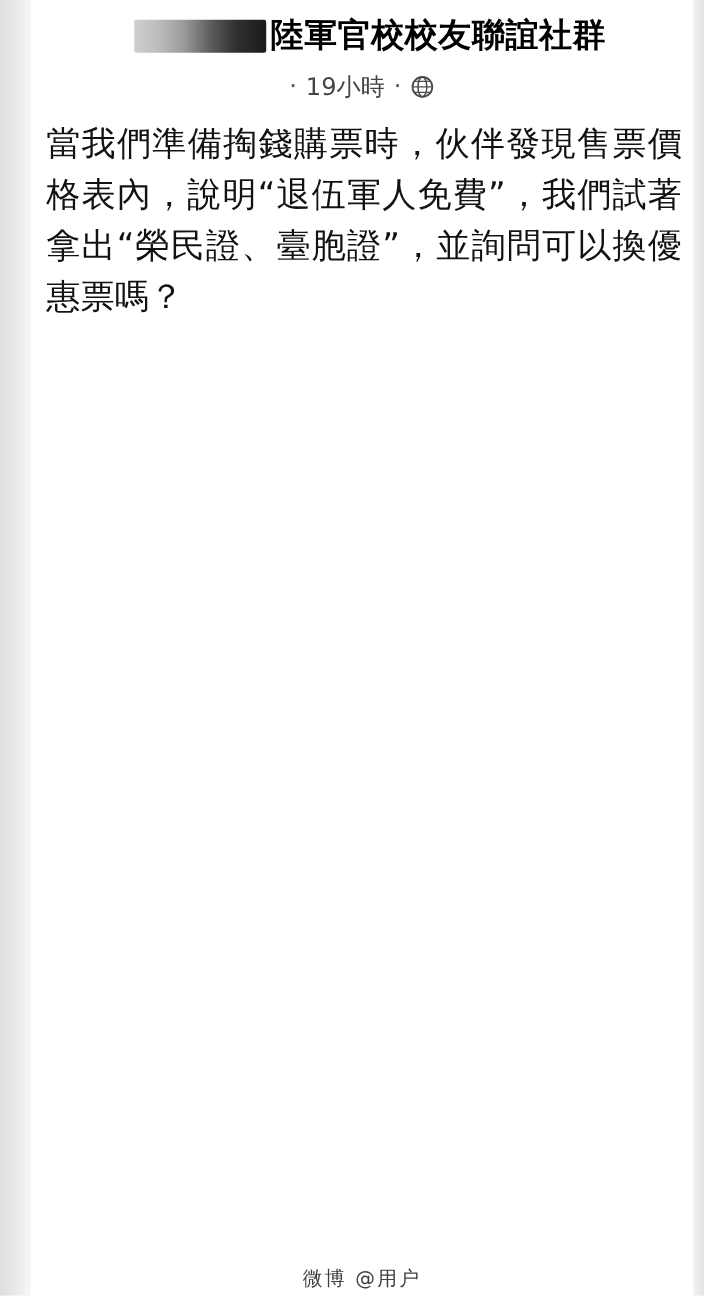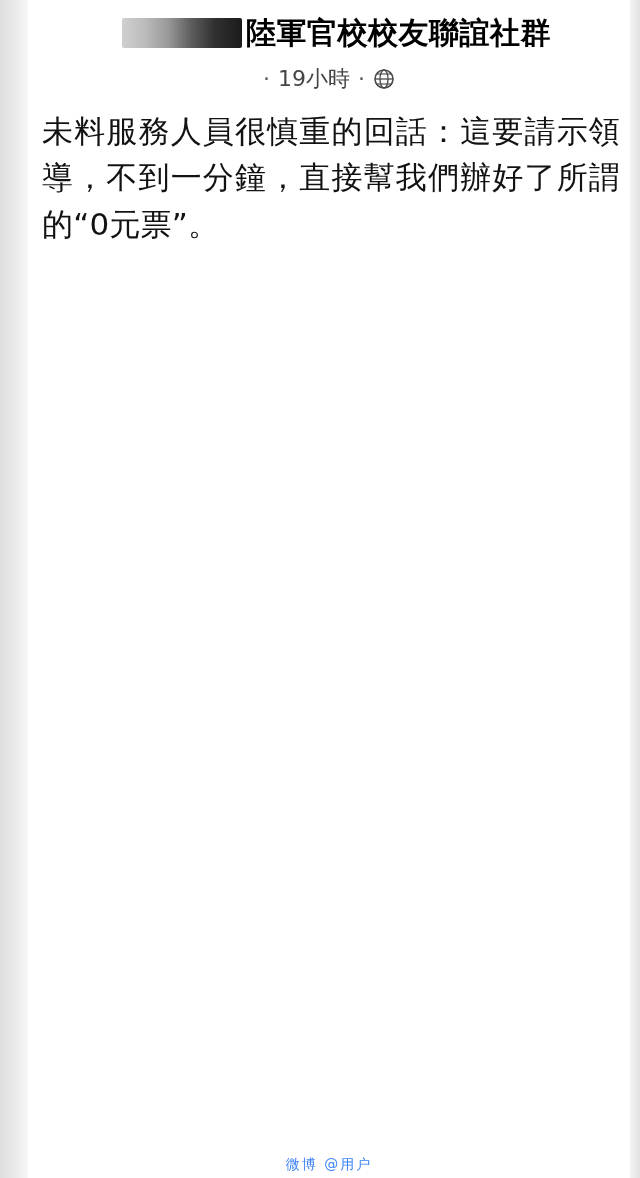--- a/index.html
+++ b/index.html
@@ -125,22 +125,22 @@
     height: 34px;
     vertical-align: -6px;
     margin: 0 2px;
     background: linear-gradient(90deg,#e9e9e9 0%, #d7d7d7 10%, #3a3a3a 30%, #131313 55%, #101010 75%, #8f8f8f 100%);
   }
   .watermark {
     position: absolute;
     left: 50%;
     transform: translateX(-50%);
     bottom: 4px;
-    font-size: 14px;
-    color: #3b82f6;
+    font-size: 18px;
+    color: #404040;
     letter-spacing: 2px;
     white-space: nowrap;
   }
 </style>
 </head>
 <body>
 
 <div class="page">
 
   <div class="left-gutter"></div>
@@ -165,22 +165,22 @@
             <line x1="3.6" y1="6" x2="18.4" y2="6" stroke="#4a4a4a" stroke-width="1.1"></line>
             <line x1="3.6" y1="16" x2="18.4" y2="16" stroke="#4a4a4a" stroke-width="1.1"></line>
           </svg>
         </span>
       </div>
     </div>
 
     <div class="post-body">
 
 
+      <p class="para">當我們準備掏錢購票時，伙伴發現售票價格表內，說明“退伍軍人免費”，我們試著拿出“榮民證、臺胞證”，並詢問可以換優惠票嗎？</p>
 
-      <p class="para">未料服務人員很慎重的回話：這要請示領導，不到一分鐘，直接幫我們辦好了所謂的“0元票”。</p>
 
 
     </div>
 
     <div class="watermark">微博 @用户</div>
 
   </div>
 </div>
 
 </body></html>

